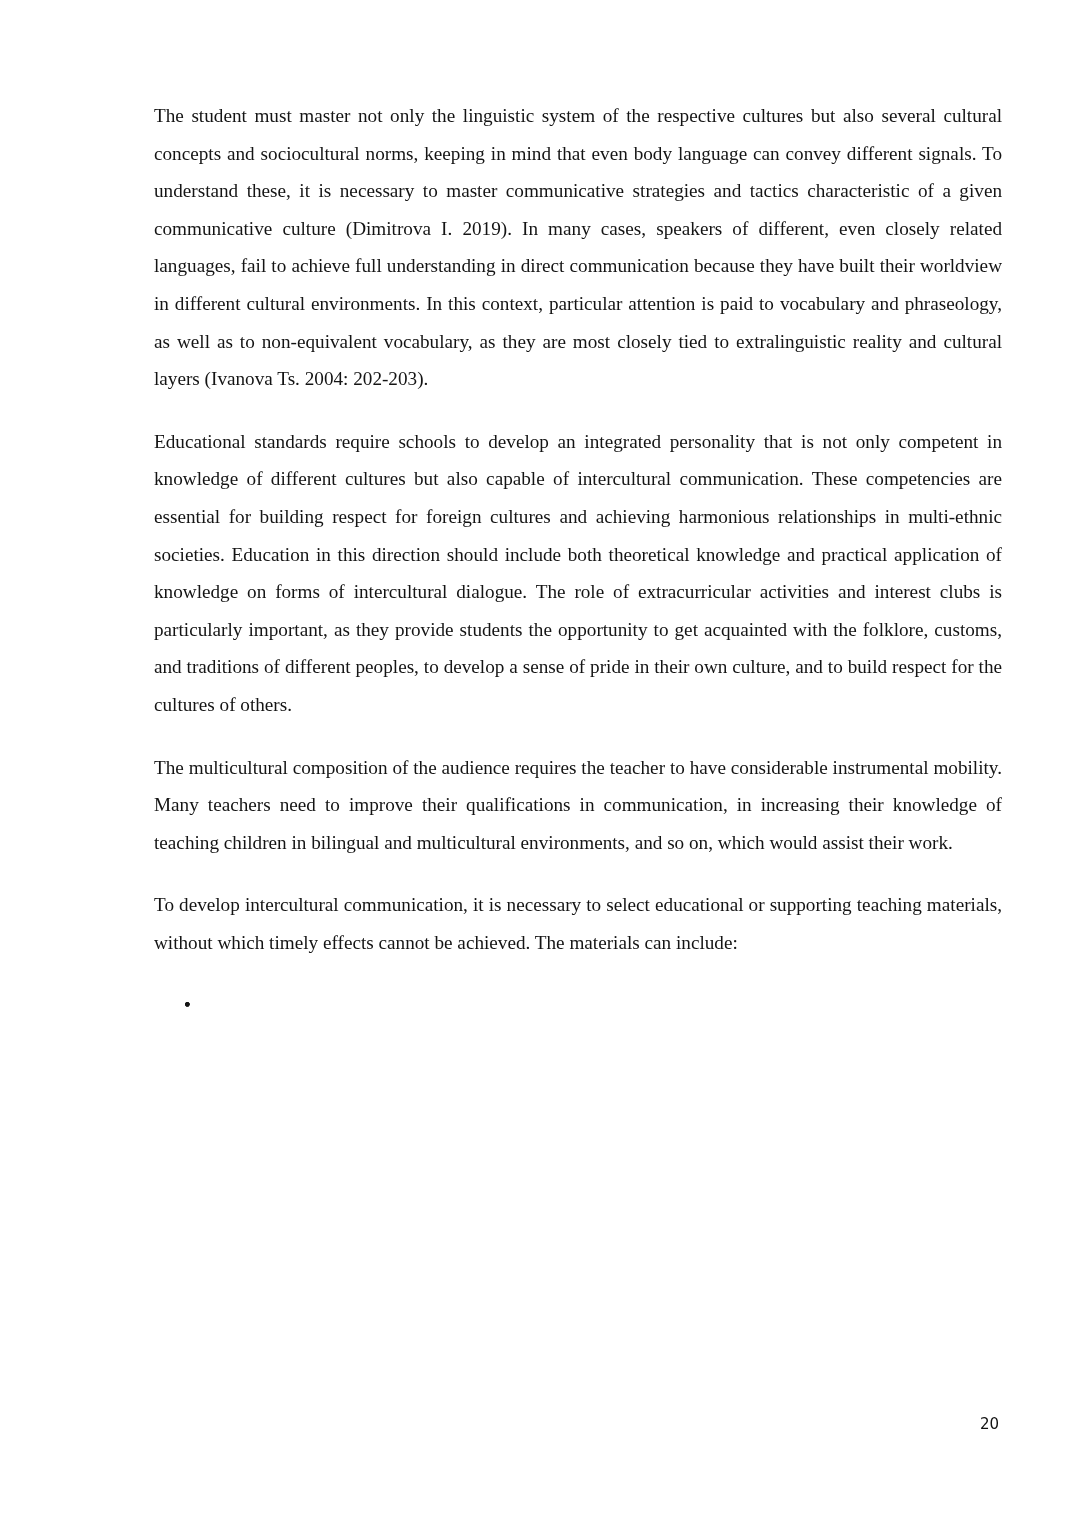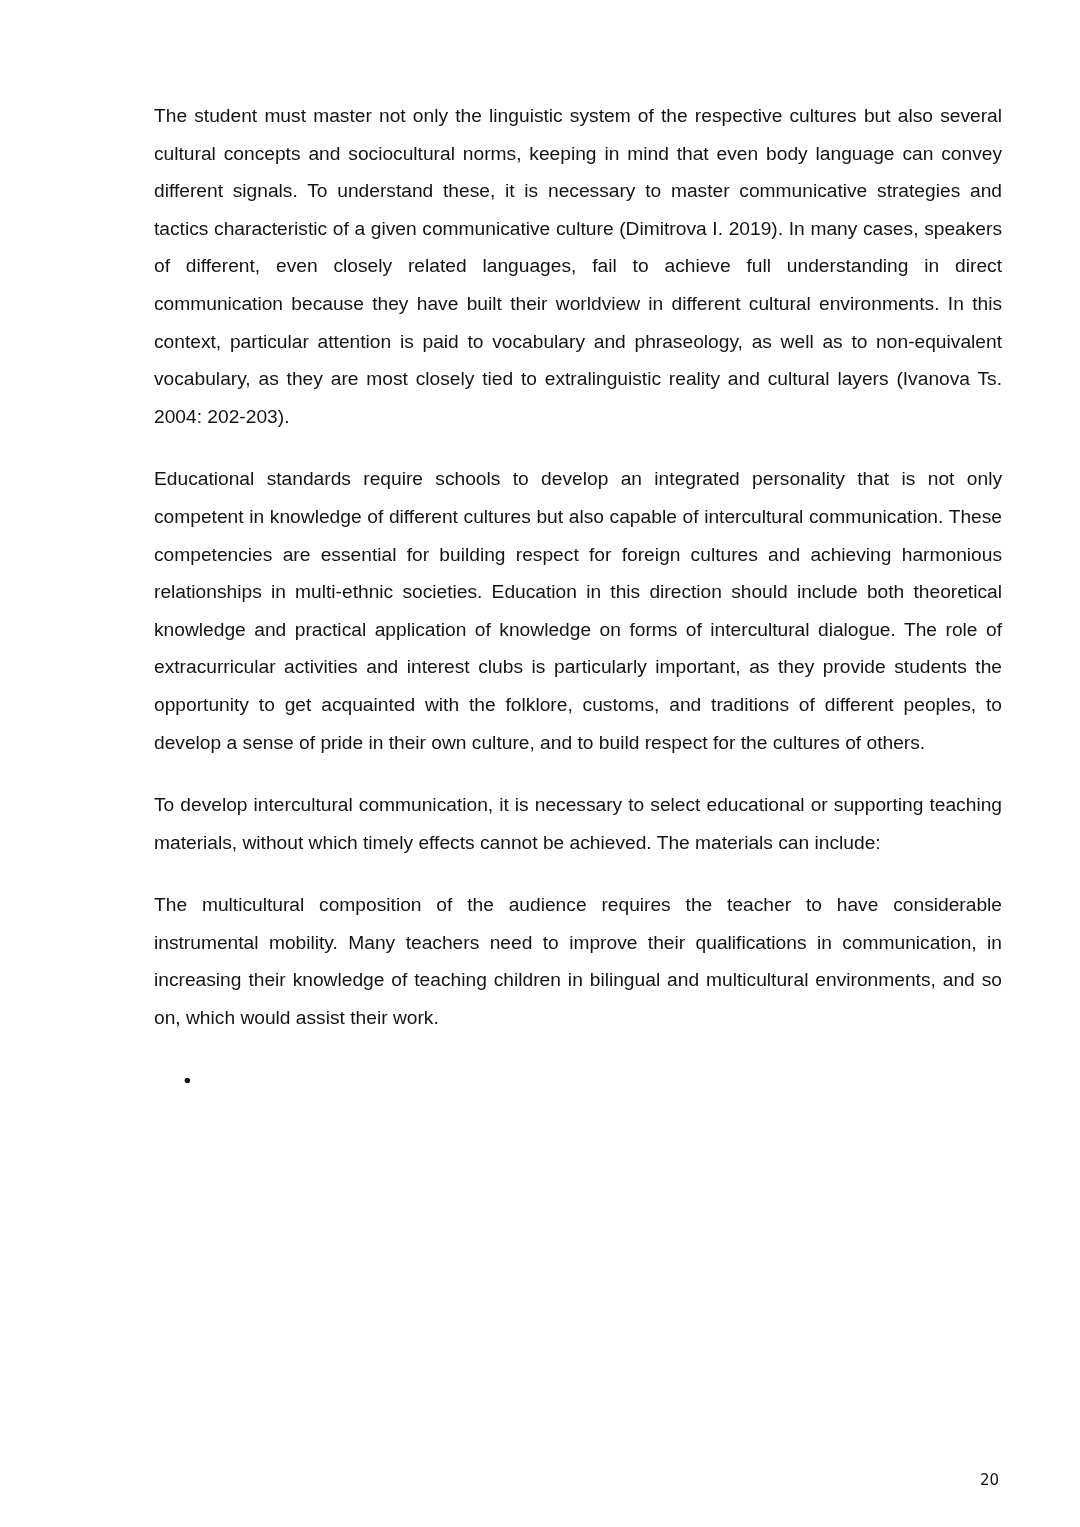--- a/index.html
+++ b/index.html
@@ -12,21 +12,21 @@
       height: 1527px;
       position: relative;
       overflow: hidden;
       color: #111111;
     }
     .page {
       position: absolute;
       left: 154px;
       top: 97px;
       width: 848px;
-      font-family: Liberation Sans, sans-serif;
+      font-family: Liberation Serif, serif;
       font-size: 19.2px;
       line-height: 37.6px;
       color: #141414;
     }
     .para {
       margin: 0 0 25px 0;
       text-align: justify;
       text-align-last: left;
     }
     .list {
@@ -44,34 +44,34 @@
     .bullet {
       position: absolute;
       left: 30px;
       top: 0;
       width: 10px;
       text-align: center;
     }
     .page-number {
       position: absolute;
       left: 980px;
-      top: 1471px;
+      top: 1415px;
       font-family: "DejaVu Sans", sans-serif;
       font-size: 15px;
       color: #111111;
     }
   </style>
 </head>
 <body>
 
 <div class="page">
   <p class="para">The student must master not only the linguistic system of the respective cultures but also several cultural concepts and sociocultural norms, keeping in mind that even body language can convey different signals. To understand these, it is necessary to master communicative strategies and tactics characteristic of a given communicative culture (Dimitrova I. 2019). In many cases, speakers of different, even closely related languages, fail to achieve full understanding in direct communication because they have built their worldview in different cultural environments. In this context, particular attention is paid to vocabulary and phraseology, as well as to non-equivalent vocabulary, as they are most closely tied to extralinguistic reality and cultural layers (Ivanova Ts. 2004: 202-203).</p>
   <p class="para">Educational standards require schools to develop an integrated personality that is not only competent in knowledge of different cultures but also capable of intercultural communication. These competencies are essential for building respect for foreign cultures and achieving harmonious relationships in multi-ethnic societies. Education in this direction should include both theoretical knowledge and practical application of knowledge on forms of intercultural dialogue. The role of extracurricular activities and interest clubs is particularly important, as they provide students the opportunity to get acquainted with the folklore, customs, and traditions of different peoples, to develop a sense of pride in their own culture, and to build respect for the cultures of others.</p>
+  <p class="para">The multicultural composition of the audience requires the teacher to have considerable instrumental mobility. Many teachers need to improve their qualifications in communication, in increasing their knowledge of teaching children in bilingual and multicultural environments, and so on, which would assist their work.</p>
   <p class="para">To develop intercultural communication, it is necessary to select educational or supporting teaching materials, without which timely effects cannot be achieved. The materials can include:</p>
-  <p class="para">The multicultural composition of the audience requires the teacher to have considerable instrumental mobility. Many teachers need to improve their qualifications in communication, in increasing their knowledge of teaching children in bilingual and multicultural environments, and so on, which would assist their work.</p>
 
   <ul class="list">
     <li class="list-item">
       <span class="bullet">•</span>
     </li>
     <li class="list-item">
       <span class="bullet">•</span>
     </li>
     <li class="list-item">
       <span class="bullet">•</span>

